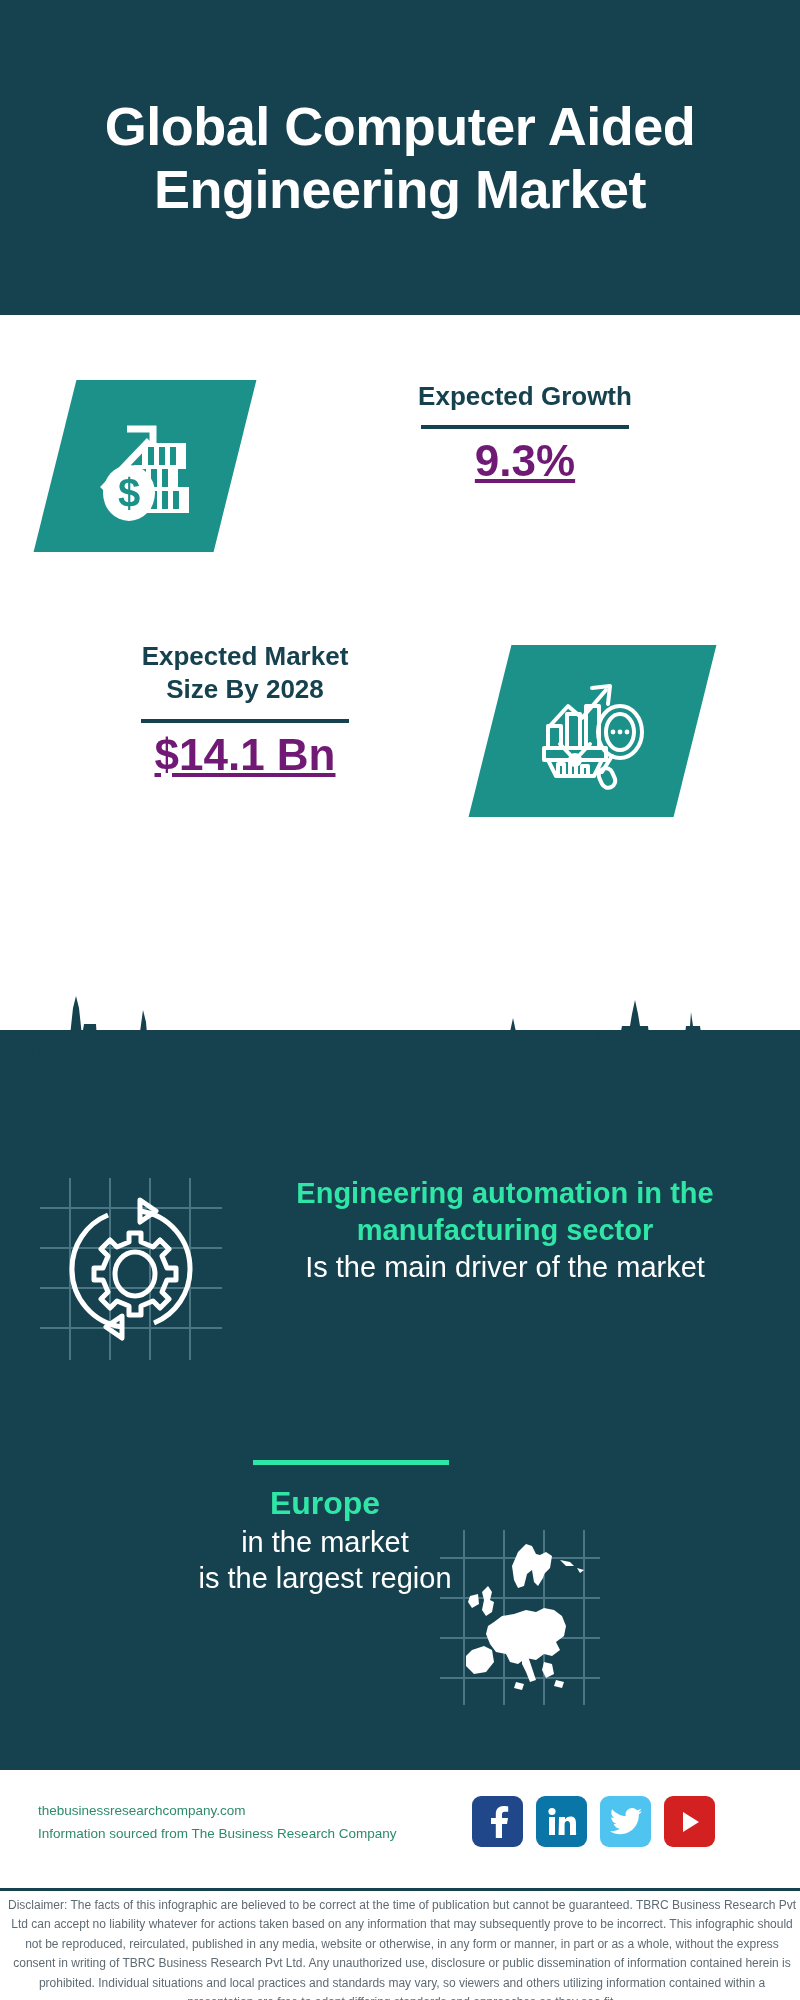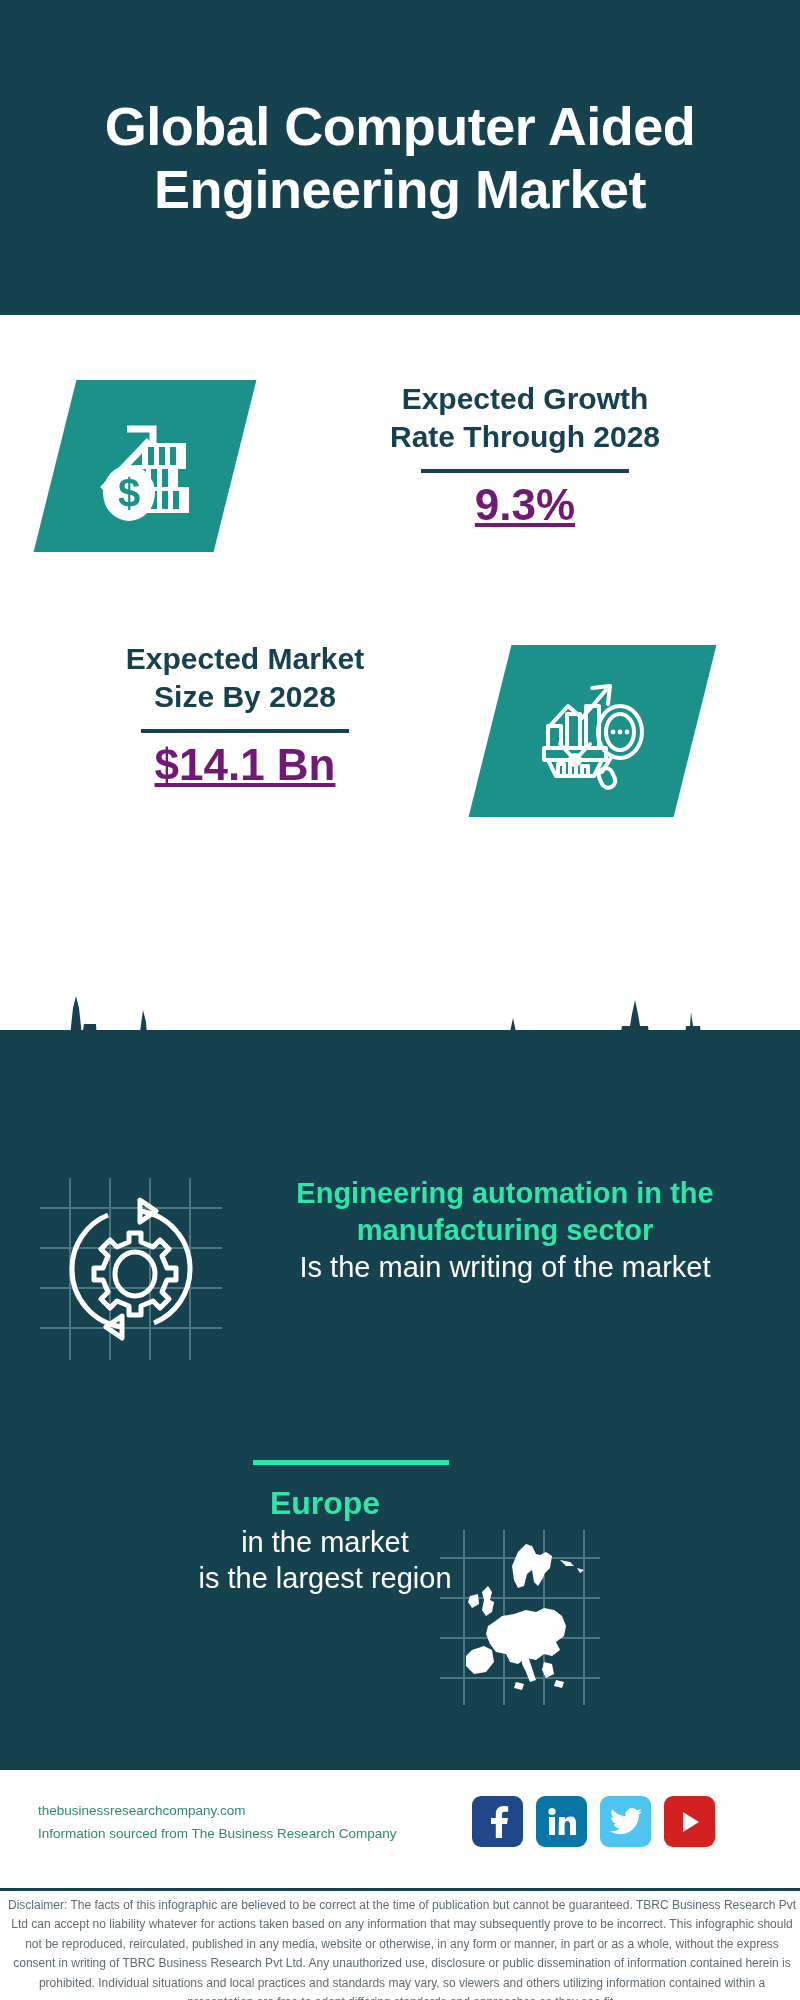--- a/index.html
+++ b/index.html
@@ -29,21 +29,21 @@
     background:#1b9189;
     transform:skewX(-14deg);
   }
   .para-inner { transform:skewX(14deg); width:100%; height:100%;
     display:flex; align-items:center; justify-content:center; }
 
   .icon1-box { left:55px; top:380px; width:180px; height:172px; }
 
   .stat1-txt { position:absolute; left:290px; top:380px; width:470px; text-align:center; }
   .stat-label {
-    color:#16414f; font-size:30px; font-weight:bold; line-height:1.28;
+    color:#16414f; font-size:26px; font-weight:bold; line-height:1.28;
   }
   .rule-dark {
     width:208px; height:4px; background:#16414f; margin:12px auto 8px auto;
   }
   .stat-value {
     color:#701a75; font-size:44px; font-weight:bold; line-height:1.08;text-decoration:underline;
   }
 
   
   .stat2-txt { position:absolute; left:35px; top:640px; width:420px; text-align:center; }
@@ -131,21 +131,20 @@
 
         <ellipse cx="44" cy="86" rx="26" ry="28" fill="#fff"></ellipse>
         <text x="44" y="100" font-family="Liberation Sans, sans-serif" font-size="40" font-weight="bold" fill="#1b9189" text-anchor="middle">$</text>
       </svg>
     </div>
   </div>
 
   <div class="stat1-txt">
     <div class="stat-label">
       <span>Expected Growth</span><br>
-      <span>Rate Through 2028</span>
     </div>
     <div class="rule-dark"></div>
     <div class="stat-value">9.3%</div>
   </div>
 
   <div class="stat2-txt">
     <div class="stat-label">
       <span>Expected Market</span><br>
       <span>Size By 2028</span>
     </div>
@@ -232,21 +231,21 @@
                  L127 102 L122 114 L129 121 L120 130 L113 123 L101 128 L101 137 L89 137
                  L89 128 L77 123 L70 130 L61 121 L68 114 L63 102 L54 102 L54 90 L63 90
                  L68 78 L61 71 L70 62 L77 69 L89 64 L89 55 Z"></path>
         <ellipse cx="95" cy="96" rx="20" ry="22"></ellipse>
       </g>
     </svg>
   </div>
 
   <div class="driver-txt">
     <span class="hl-green">Engineering automation in the manufacturing sector</span>
-    <span class="hl-white">Is the main writing of the market</span>
+    <span class="hl-white">Is the main driver of the market</span>
   </div>
 
   <div class="rule-green"></div>
 
   <div class="region-txt">
     <span class="hl-green" style="font-size:32px">Europe</span>
     <span class="hl-white">in the market</span>
     <span class="hl-white">is the largest region</span>
   </div>
 

